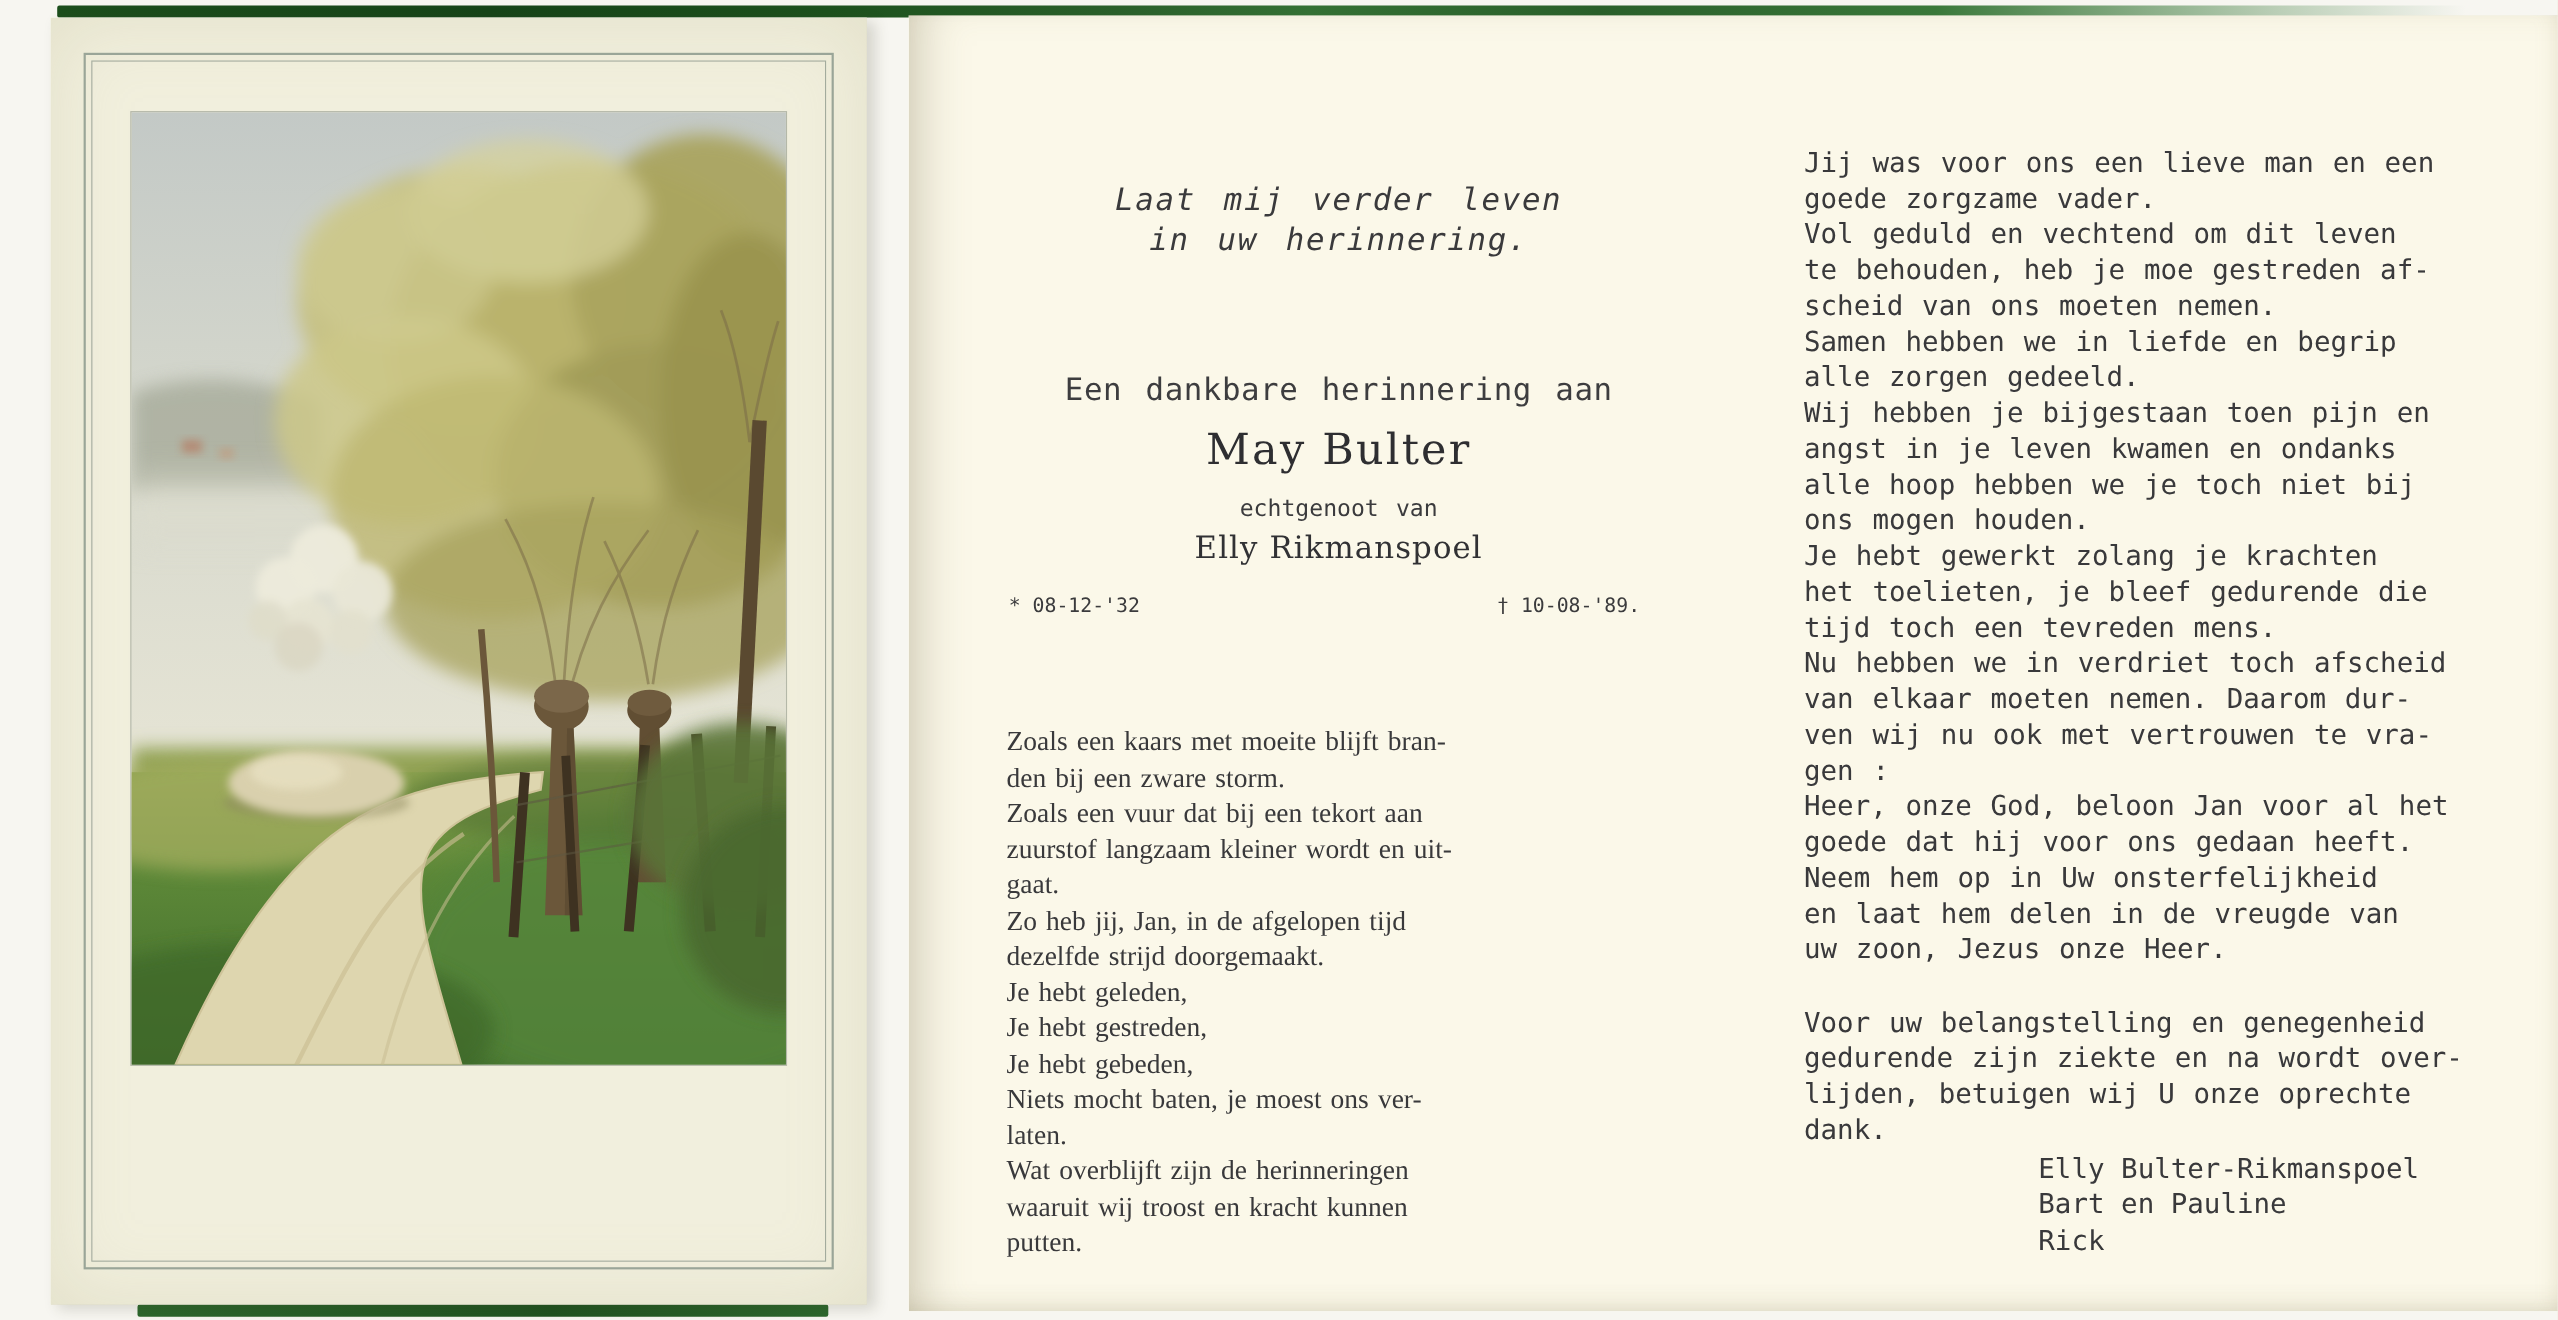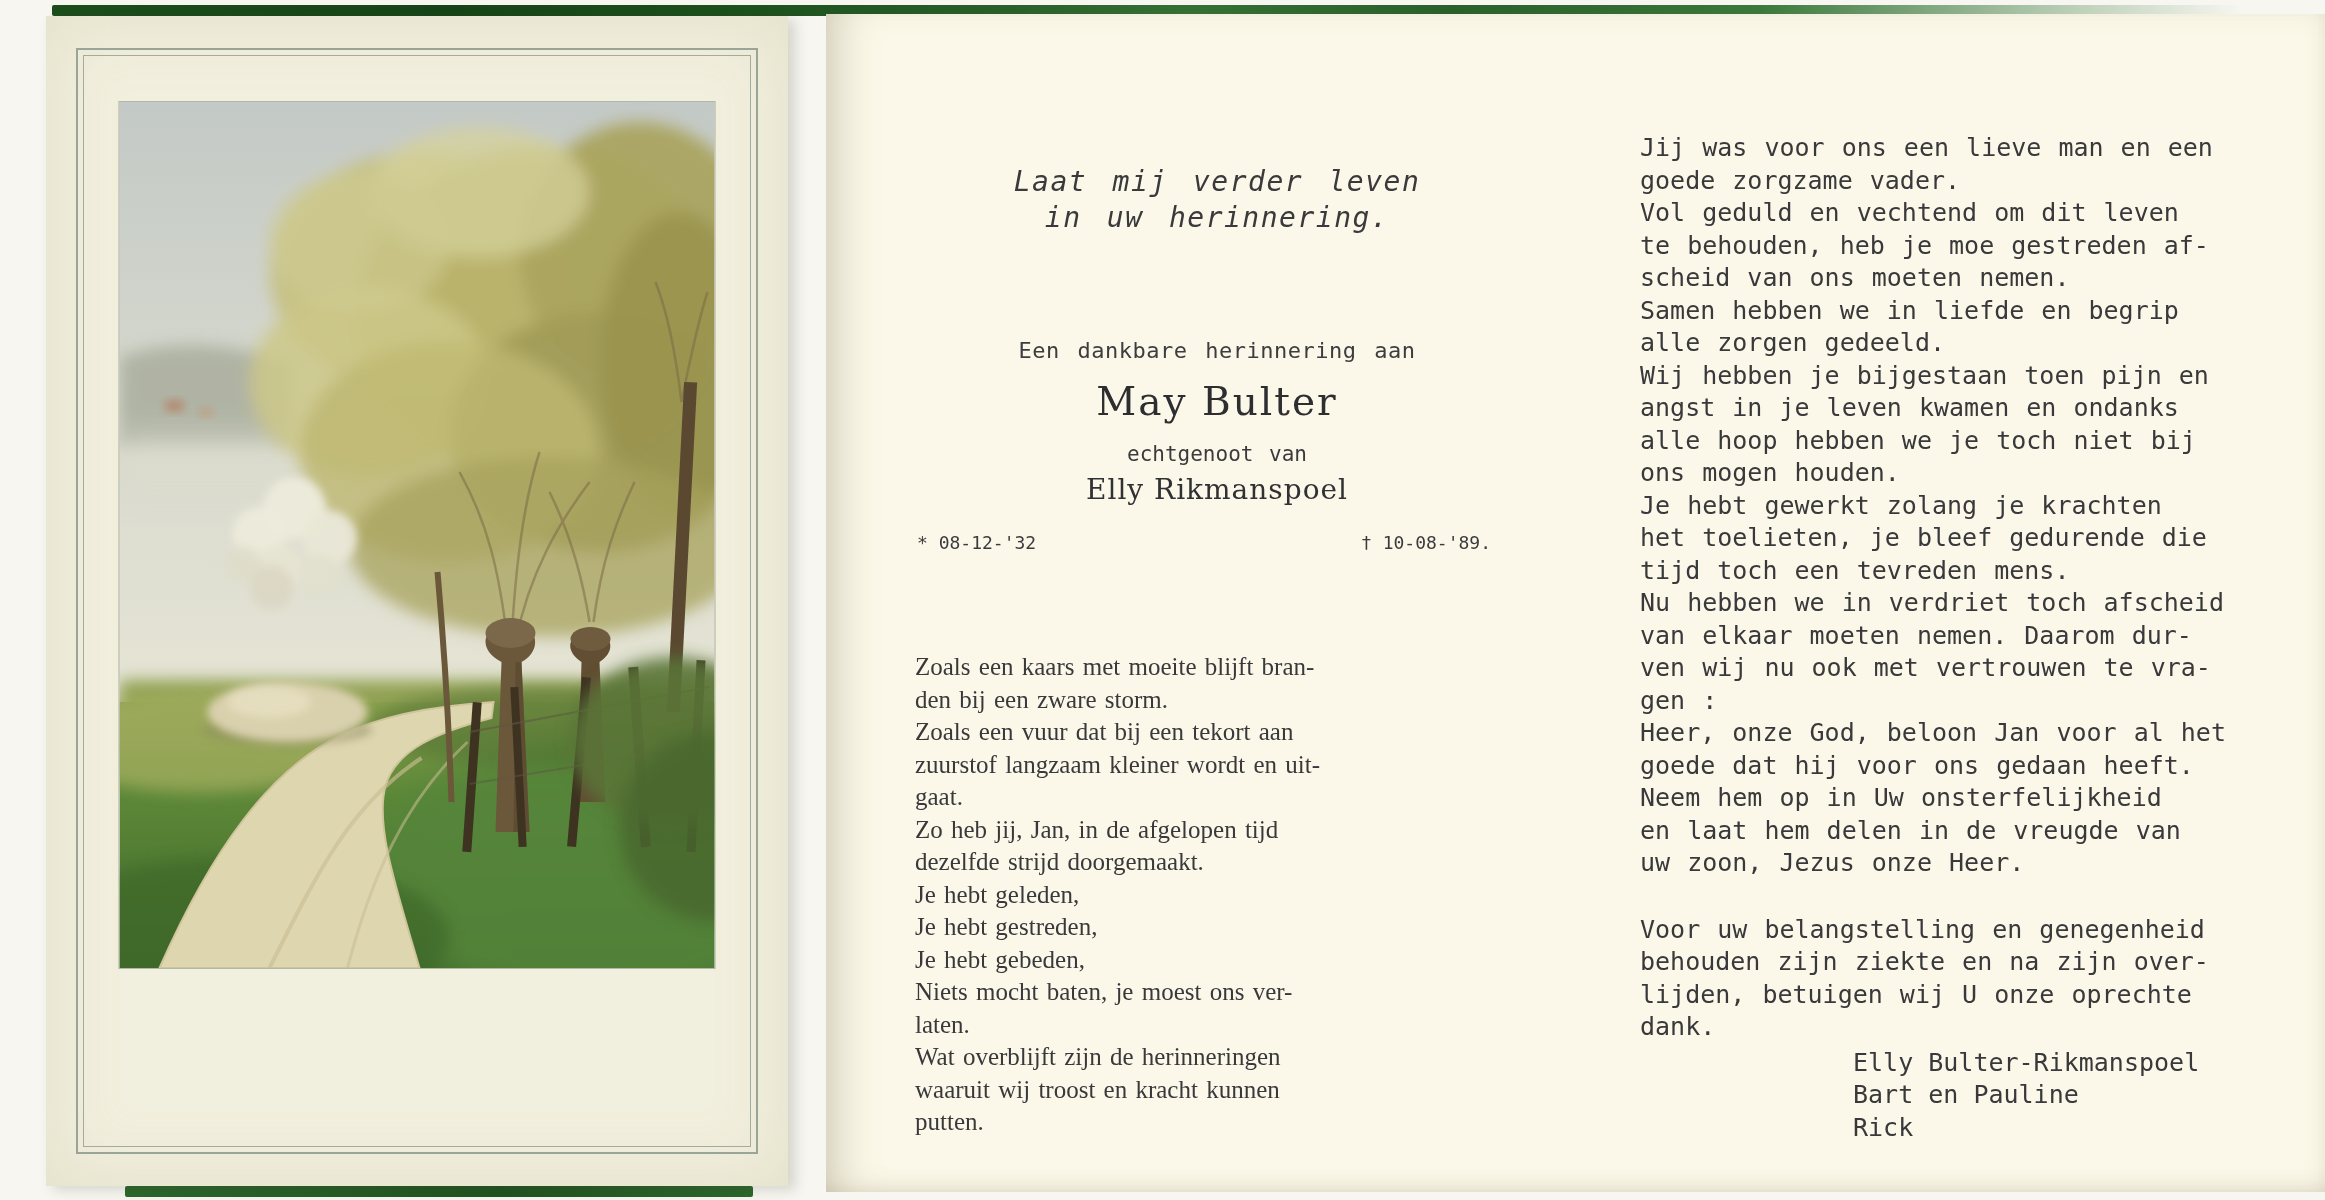--- a/index.html
+++ b/index.html
@@ -73,21 +73,21 @@
   }
   .intro{
     font-style:italic;
     font-size:28px;line-height:36px;
     letter-spacing:1.5px;word-spacing:7px;
     color:#3a3a3c;
     white-space:pre-line;
   }
   .dedication{
     margin-top:102px;
-    font-size:22px;letter-spacing:.5px;word-spacing:4px;
+    font-size:28px;letter-spacing:.5px;word-spacing:4px;
     color:#3d3d3f;
   }
   .deceased-name{
     margin-top:16px;
     font-family:"DejaVu Serif", serif;
     font-size:39px;letter-spacing:2px;
     color:#2e2e31;
   }
   .relation{
     margin-top:18px;
@@ -293,21 +293,21 @@
 Nu hebben we in verdriet toch afscheid
 van elkaar moeten nemen. Daarom dur-
 ven wij nu ook met vertrouwen te vra-
 gen :
 Heer, onze God, beloon Jan voor al het
 goede dat hij voor ons gedaan heeft.
 Neem hem op in Uw onsterfelijkheid
 en laat hem delen in de vreugde van
 uw zoon, Jezus onze Heer.</div>
       <div class="body-text closing">Voor uw belangstelling en genegenheid
-behouden zijn ziekte en na zijn over-
+gedurende zijn ziekte en na wordt over-
 lijden, betuigen wij U onze oprechte
 dank.</div>
       <div class="signatures">Elly Bulter-Rikmanspoel
 Bart en Pauline
 Rick</div>
     </div>
 
   </div>
 </div>
 

